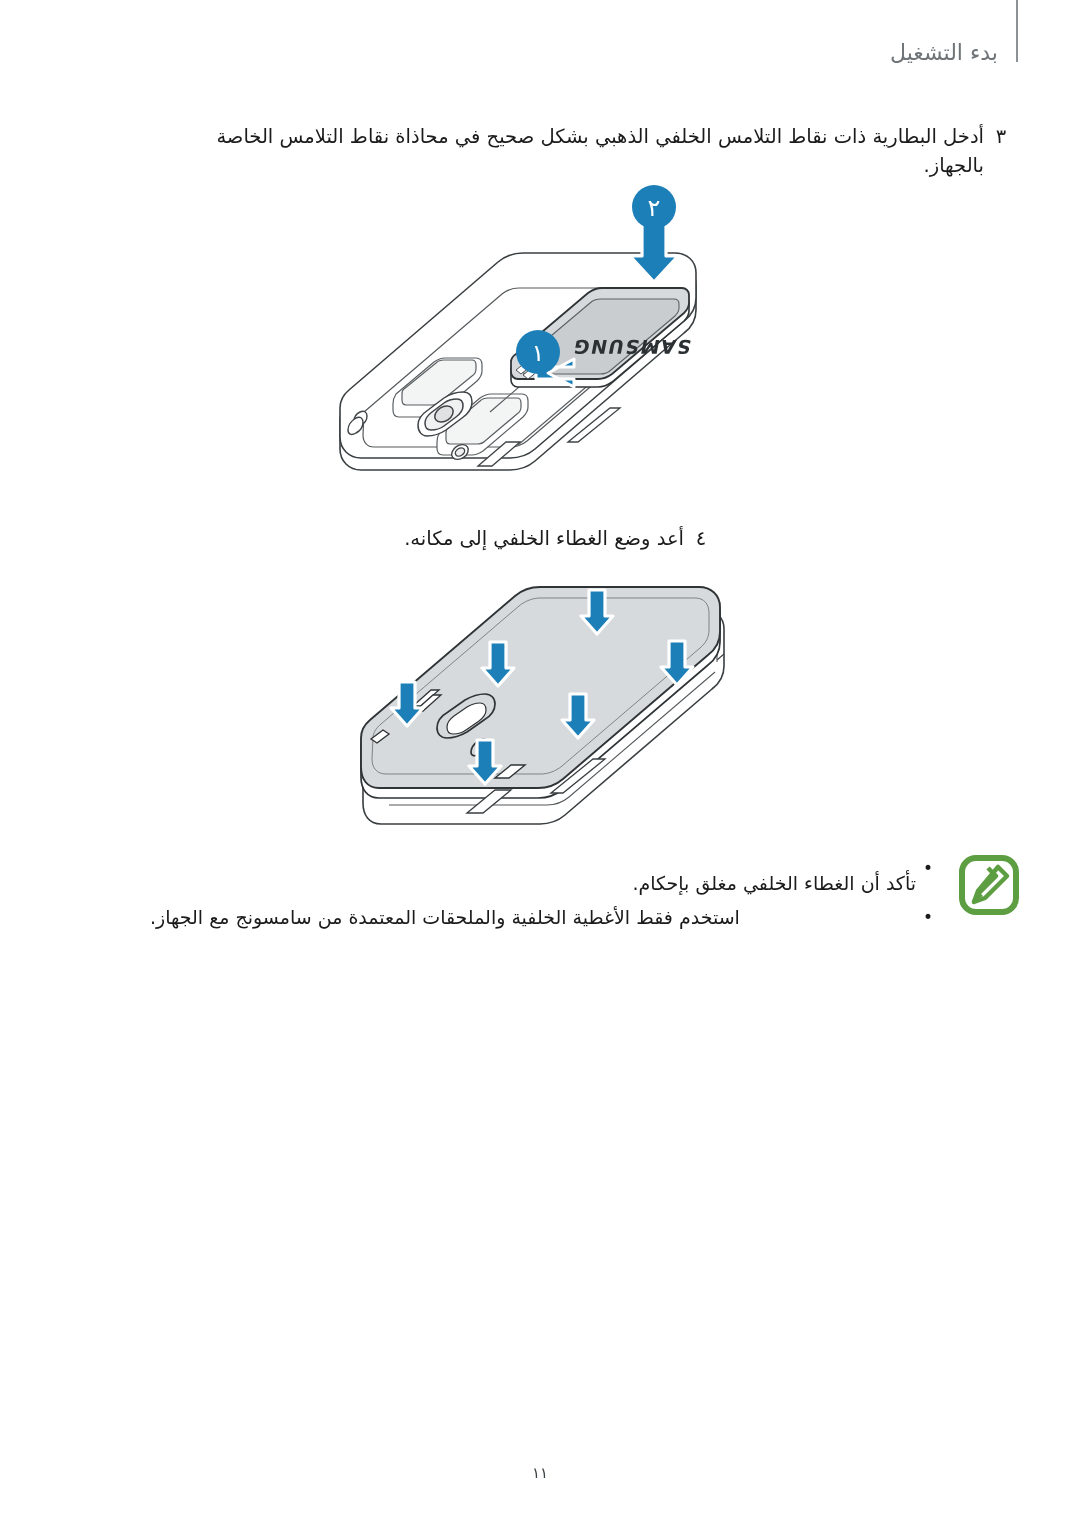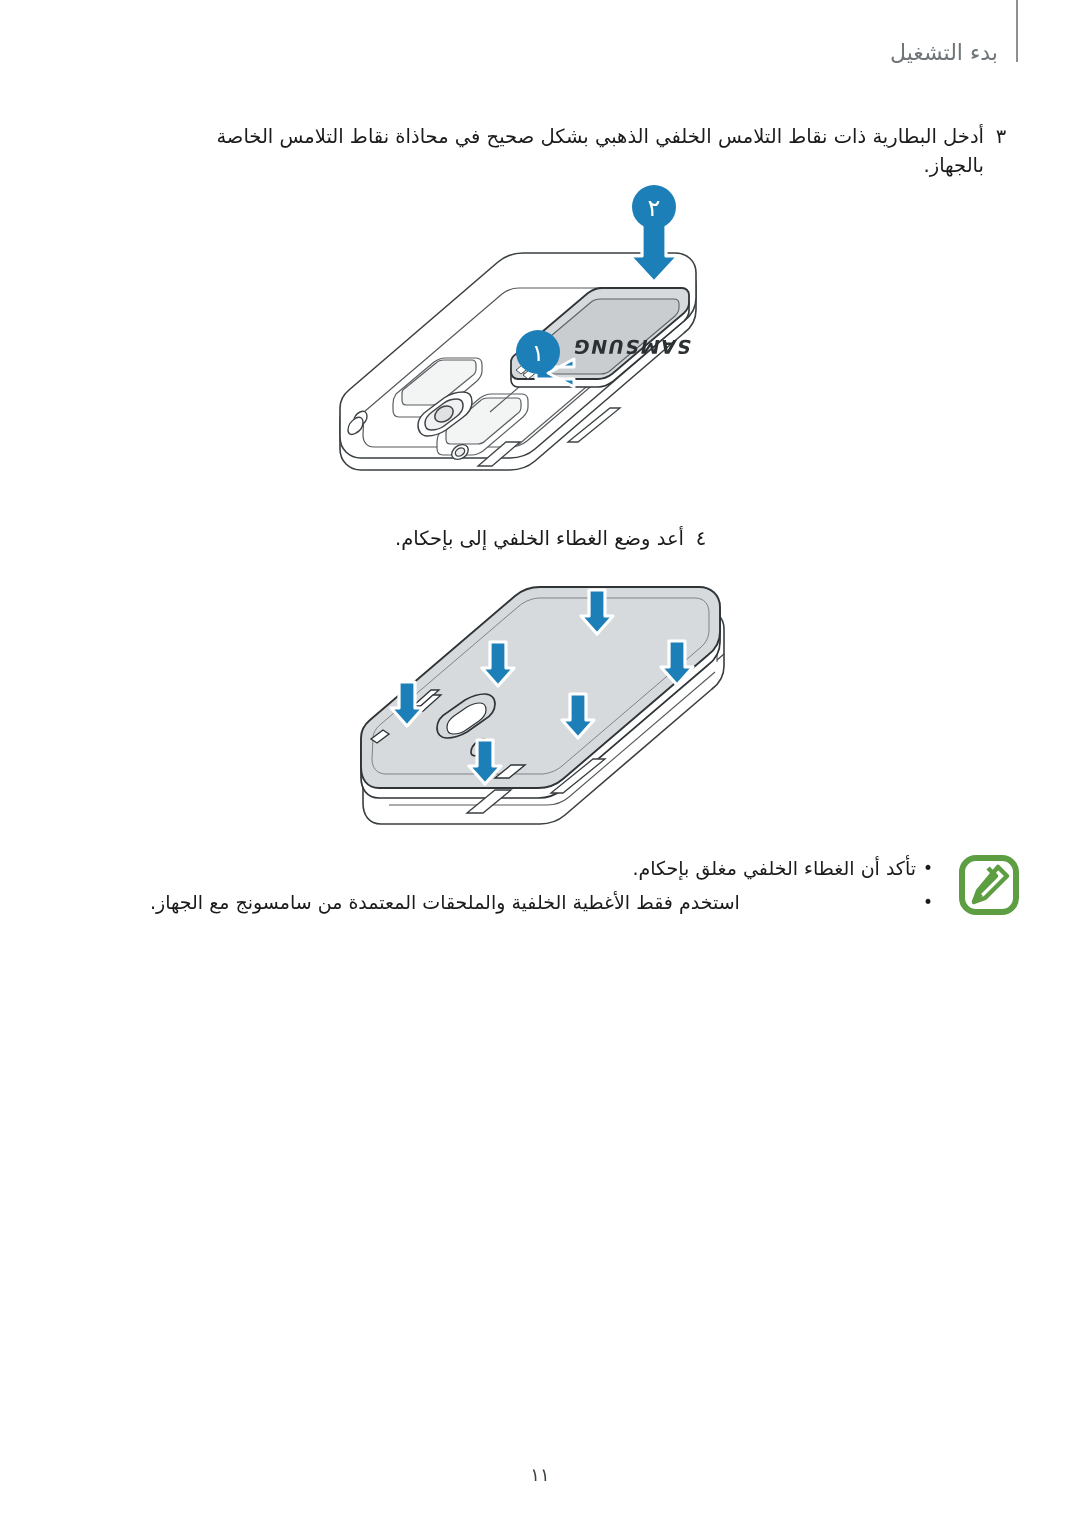--- a/index.html
+++ b/index.html
@@ -140,30 +140,30 @@
     width: 24px;
     text-align: center;
     font-size: 17px;
     line-height: 1.7;
     color: #1b1b1b;
   }
   .note-text {
     flex: 1 1 auto;
     text-align: left;
   }
-  .note-item.line1 .note-text { text-align: right; }
+  .note-item.line1 .note-text { text-align: right; margin-top: 15px; }
 
   
   .page-number {
     position: absolute;
     top: 1464px;
     left: 0;
     width: 1080px;
     text-align: center;
-    font-size: 18px;
+    font-size: 15px;
     color: #3b4346;
     direction: rtl;
   }
 </style>
 </head>
 <body>
 
 <div class="page-header">
   <div class="header-title">بدء التشغيل</div>
 </div>
@@ -300,21 +300,21 @@
     <g>
       <circle cx="208" cy="172" r="22" fill="#1d7fb8"></circle>
       <text x="208" y="181" text-anchor="middle" font-family="'DejaVu Sans','Liberation Sans',sans-serif" font-size="24" fill="#ffffff">١</text>
     </g>
   </svg>
 </div>
 
 <div class="step-row" id="step4">
   <div class="inner">
     <div class="step-num">٤</div>
-    <div class="step-text">أعد وضع الغطاء الخلفي إلى بإحكام.</div>
+    <div class="step-text">أعد وضع الغطاء الخلفي إلى مكانه.</div>
   </div>
 </div>
 
 <div class="illu" id="illu-cover">
   <svg viewBox="0 0 410 260" xmlns="http://www.w3.org/2000/svg">
 
     <g stroke="#3a3f42" stroke-width="1.6" fill="#ffffff" stroke-linejoin="round">
       <path d="M8 182 C8 175 11 169 17 164 L164 38 C171 32 180 29 189 29 L348 29
                C360 29 369 37 369 49 L369 86 C369 95 365 103 357 109
                L210 235 C203 241 194 244 185 244 L26 244

